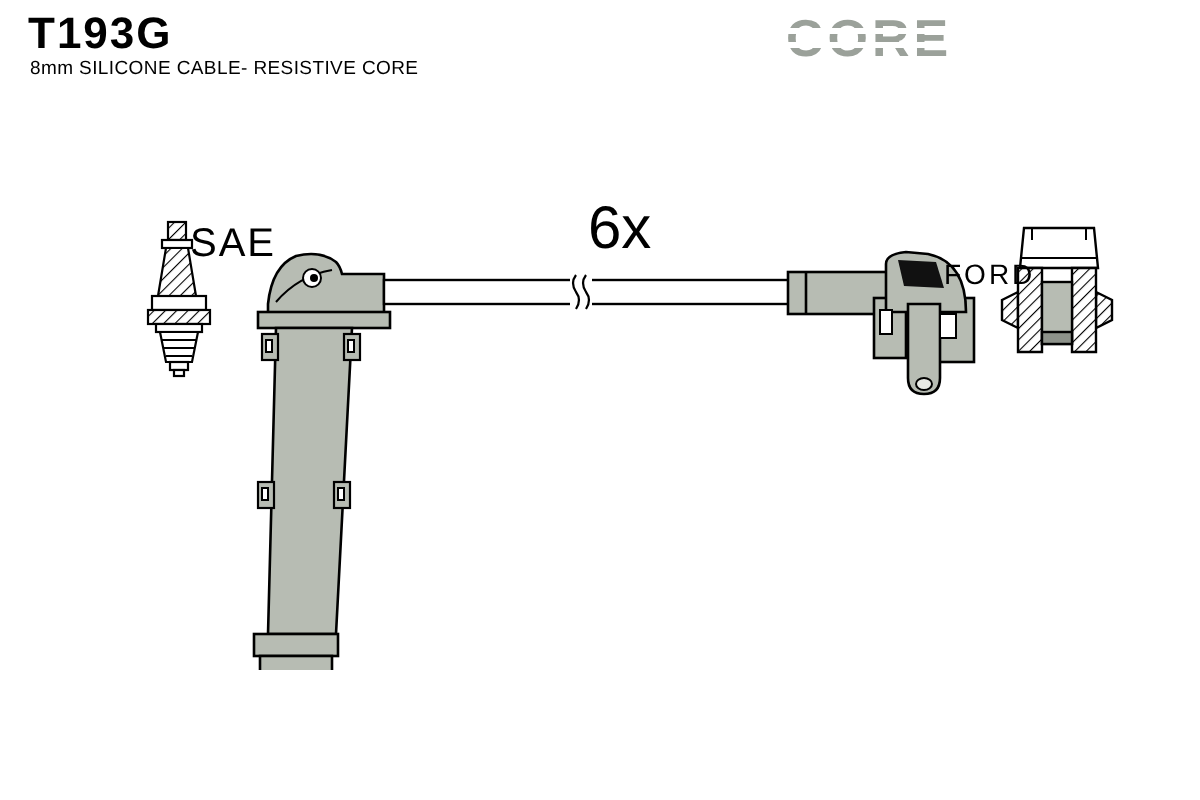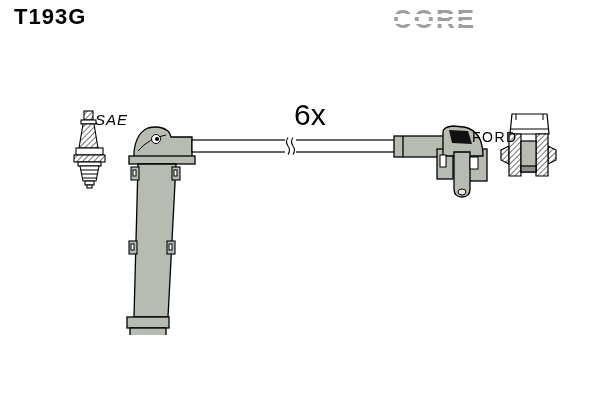--- a/index.html
+++ b/index.html
@@ -55,30 +55,31 @@
   .brand-logo .stripe.s2 { top: 15px; }
   .diagram-canvas {
     position: absolute;
     left: 0;
     top: 0;
   }
   .label {
     position: absolute;
     color: #000000;
   }
-  .label-sae  { left: 95px;  top: 111px; font-size: 15px; letter-spacing: 1px; font-style: italic; }
+  .label-sae  { left: 95px;  top: 111px; font-size: 20px; letter-spacing: 1px; }
   .label-qty  { left: 294px; top: 98px;  font-size: 30px; }
   .label-ford { left: 472px; top: 111px; font-size: 14px; letter-spacing: 1.5px; margin-top: 18px; }
 </style>
 </head>
 <body>
 
 <div class="page">
 
   <div class="part-number">T193G</div>
+  <div class="subtitle">8mm SILICONE CABLE- RESISTIVE CORE</div>
 
   <div class="brand-logo">
     <span class="logo-text">CORE</span>
     <i class="stripe s1"></i>
     <i class="stripe s2"></i>
   </div>
 
   <svg class="diagram-canvas" width="600" height="400" viewBox="0 0 600 400">
     <defs>
       <pattern id="hatch" patternUnits="userSpaceOnUse" width="4" height="4" patternTransform="rotate(45)">

